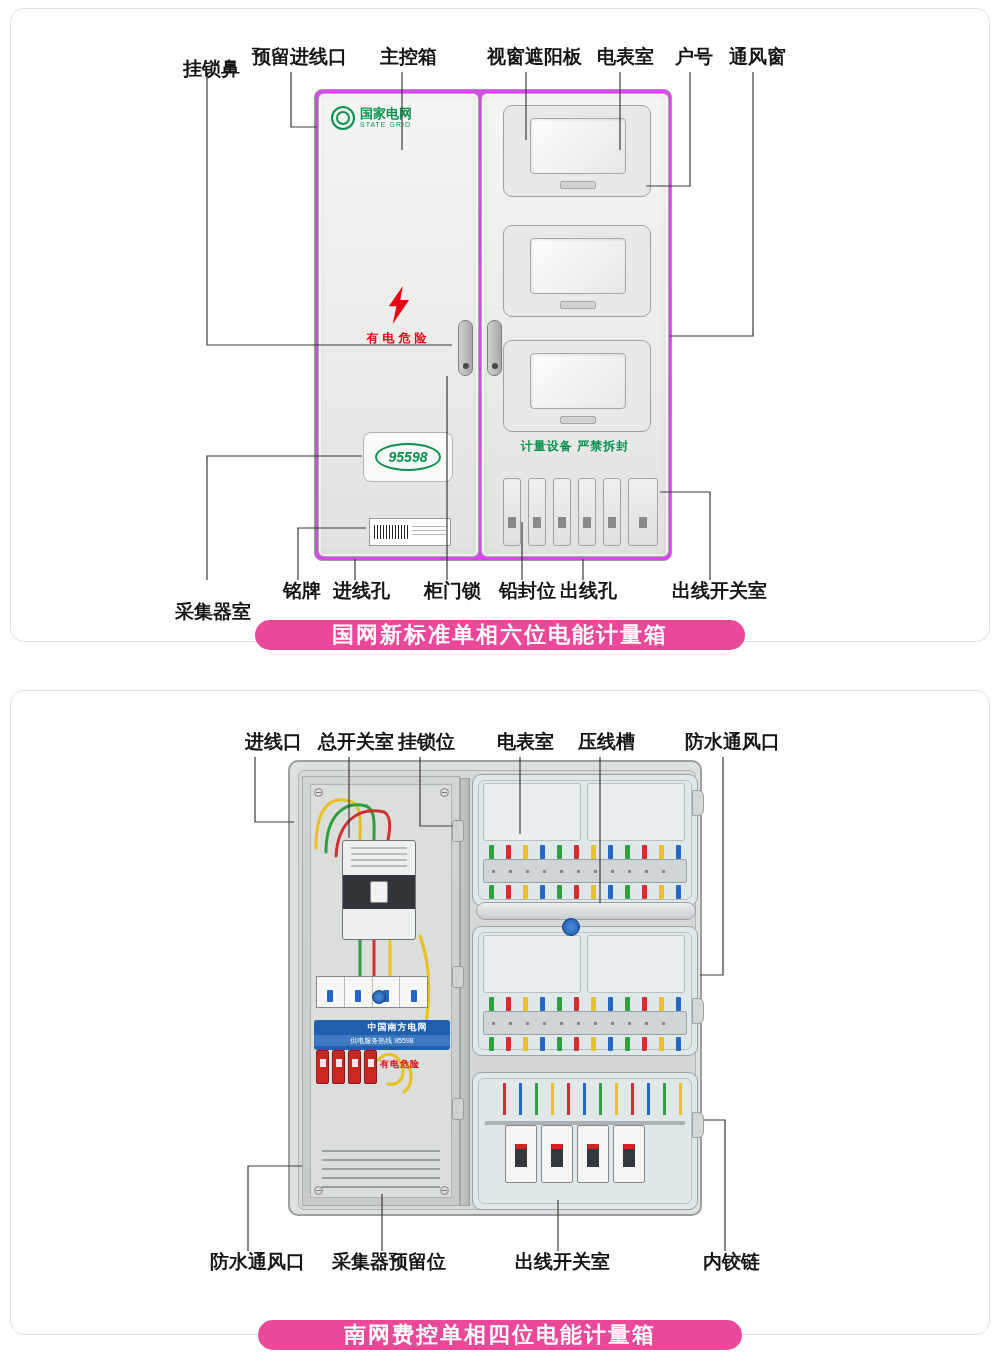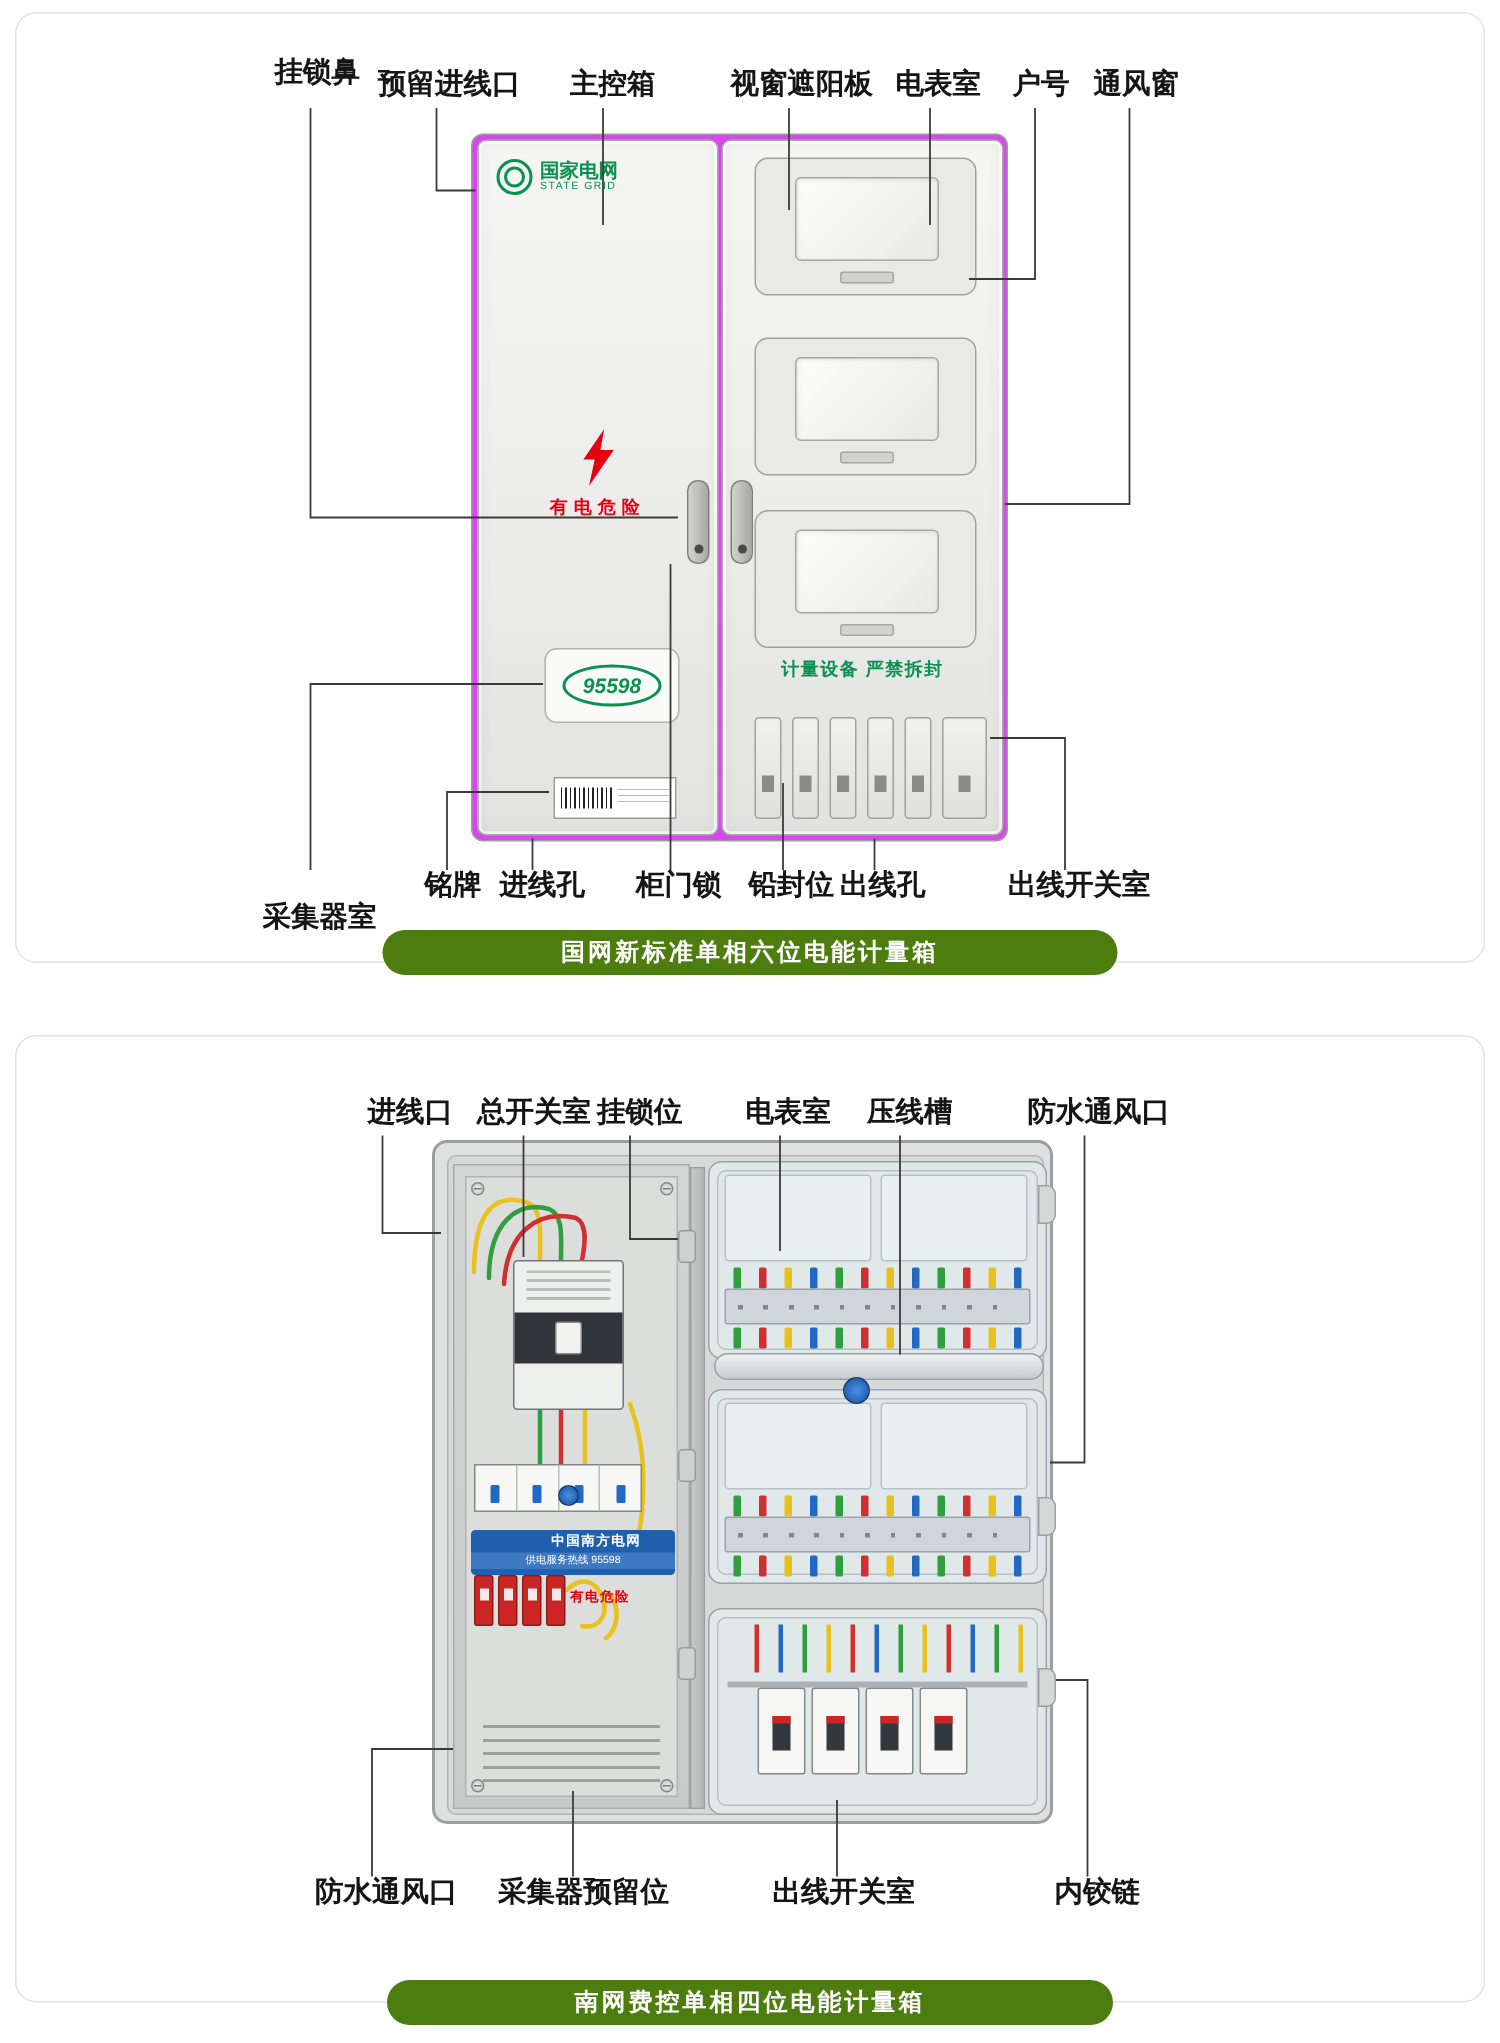--- a/index.html
+++ b/index.html
@@ -2,21 +2,21 @@
 <html><head>
 <meta charset="utf-8">
 <style>
   * { margin:0; padding:0; box-sizing:border-box; }
   html,body { background:#ffffff; }
   body { font-family:"Liberation Sans","DejaVu Sans",sans-serif; }
   .page { position:relative; width:1000px; height:1362px; background:#fff; overflow:hidden; }
 
   .panel { position:absolute; background:#fff; border:1px solid #e2e2e2; border-radius:14px; z-index:1; }
 
-  .banner { position:absolute; background:#4d7c0f; color:#fff; font-size:16px; font-weight:bold;
+  .banner { position:absolute; background:#ec4899; color:#fff; font-size:22px; font-weight:bold;
             display:flex; align-items:center; justify-content:center; border-radius:16px;
             letter-spacing:2px; z-index:6; }
 
   .callout-label { position:absolute; font-size:19px; font-weight:bold; color:#151515;
                    white-space:nowrap; z-index:6; line-height:1; }
 
   svg.overlay { position:absolute; left:0; top:0; z-index:5; pointer-events:none; }
 
   
   .cabinet { position:absolute; background:#d946ef; border:1px solid #9b9e9b; border-radius:8px; z-index:2; }
@@ -162,21 +162,21 @@
       <polyline points="520,757 520,834"></polyline>
       <polyline points="600,757 600,903"></polyline>
       <polyline points="723,757 723,975 700,975"></polyline>
       <polyline points="248,1251 248,1166 302,1166"></polyline>
       <polyline points="382,1251 382,1194"></polyline>
       <polyline points="558,1251 558,1200"></polyline>
       <polyline points="725,1251 725,1120 704,1120"></polyline>
     </g>
   </svg>
 
-  <span class="callout-label" style="left:183px;top:39px;">挂锁鼻</span>
+  <span class="callout-label" style="left:183px;top:59px;">挂锁鼻</span>
   <span class="callout-label" style="left:252px;top:47px;">预留进线口</span>
   <span class="callout-label" style="left:380px;top:47px;">主控箱</span>
   <span class="callout-label" style="left:487px;top:47px;">视窗遮阳板</span>
   <span class="callout-label" style="left:597px;top:47px;">电表室</span>
   <span class="callout-label" style="left:675px;top:47px;">户号</span>
   <span class="callout-label" style="left:729px;top:47px;">通风窗</span>
 
   <span class="callout-label" style="left:175px;top:602px;">采集器室</span>
   <span class="callout-label" style="left:283px;top:581px;">铭牌</span>
   <span class="callout-label" style="left:333px;top:581px;">进线孔</span>

